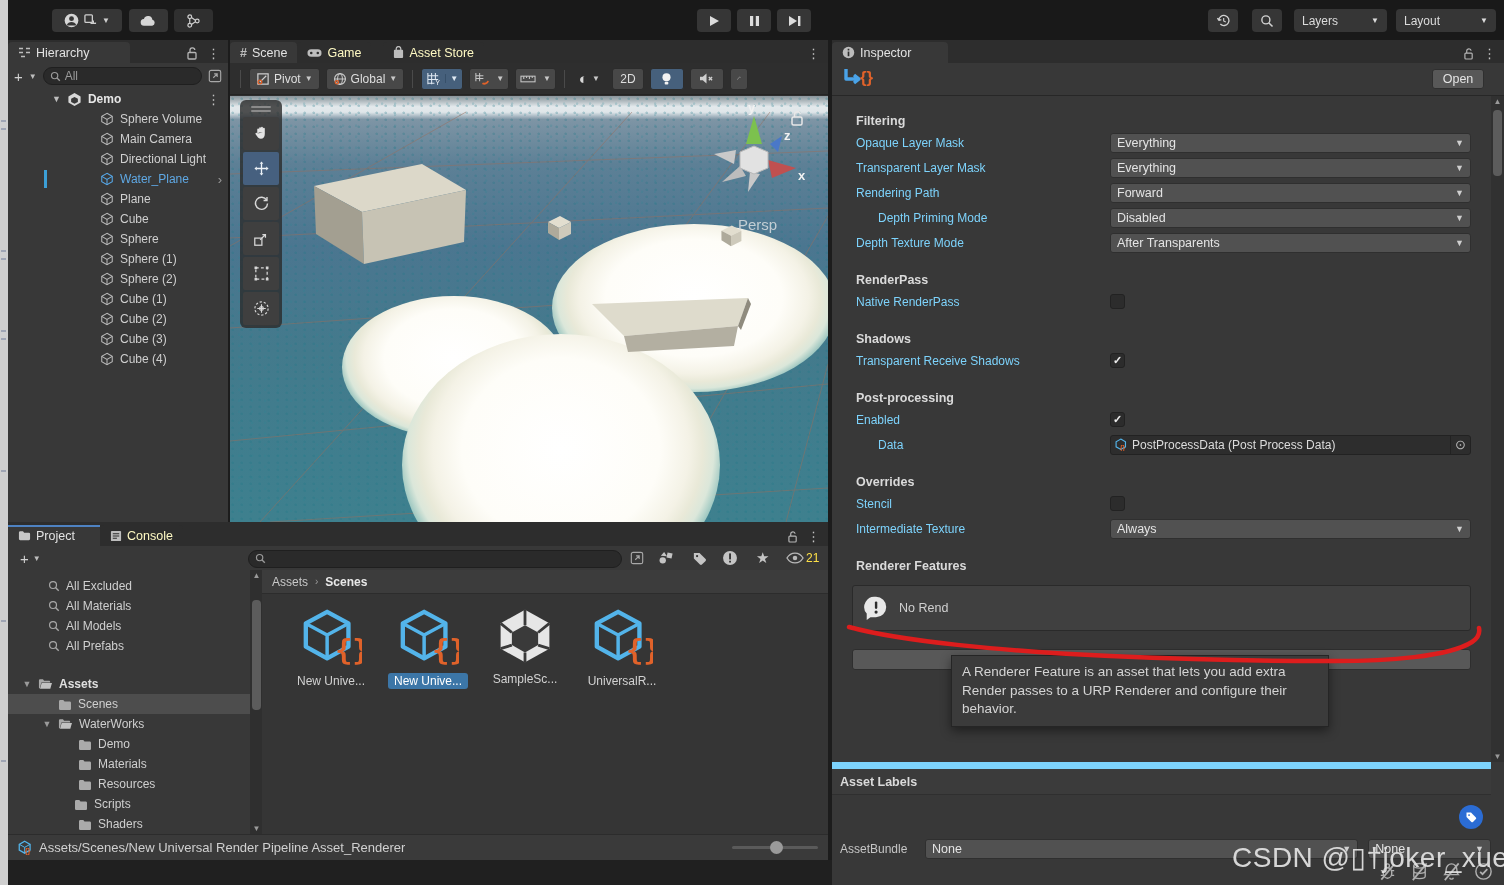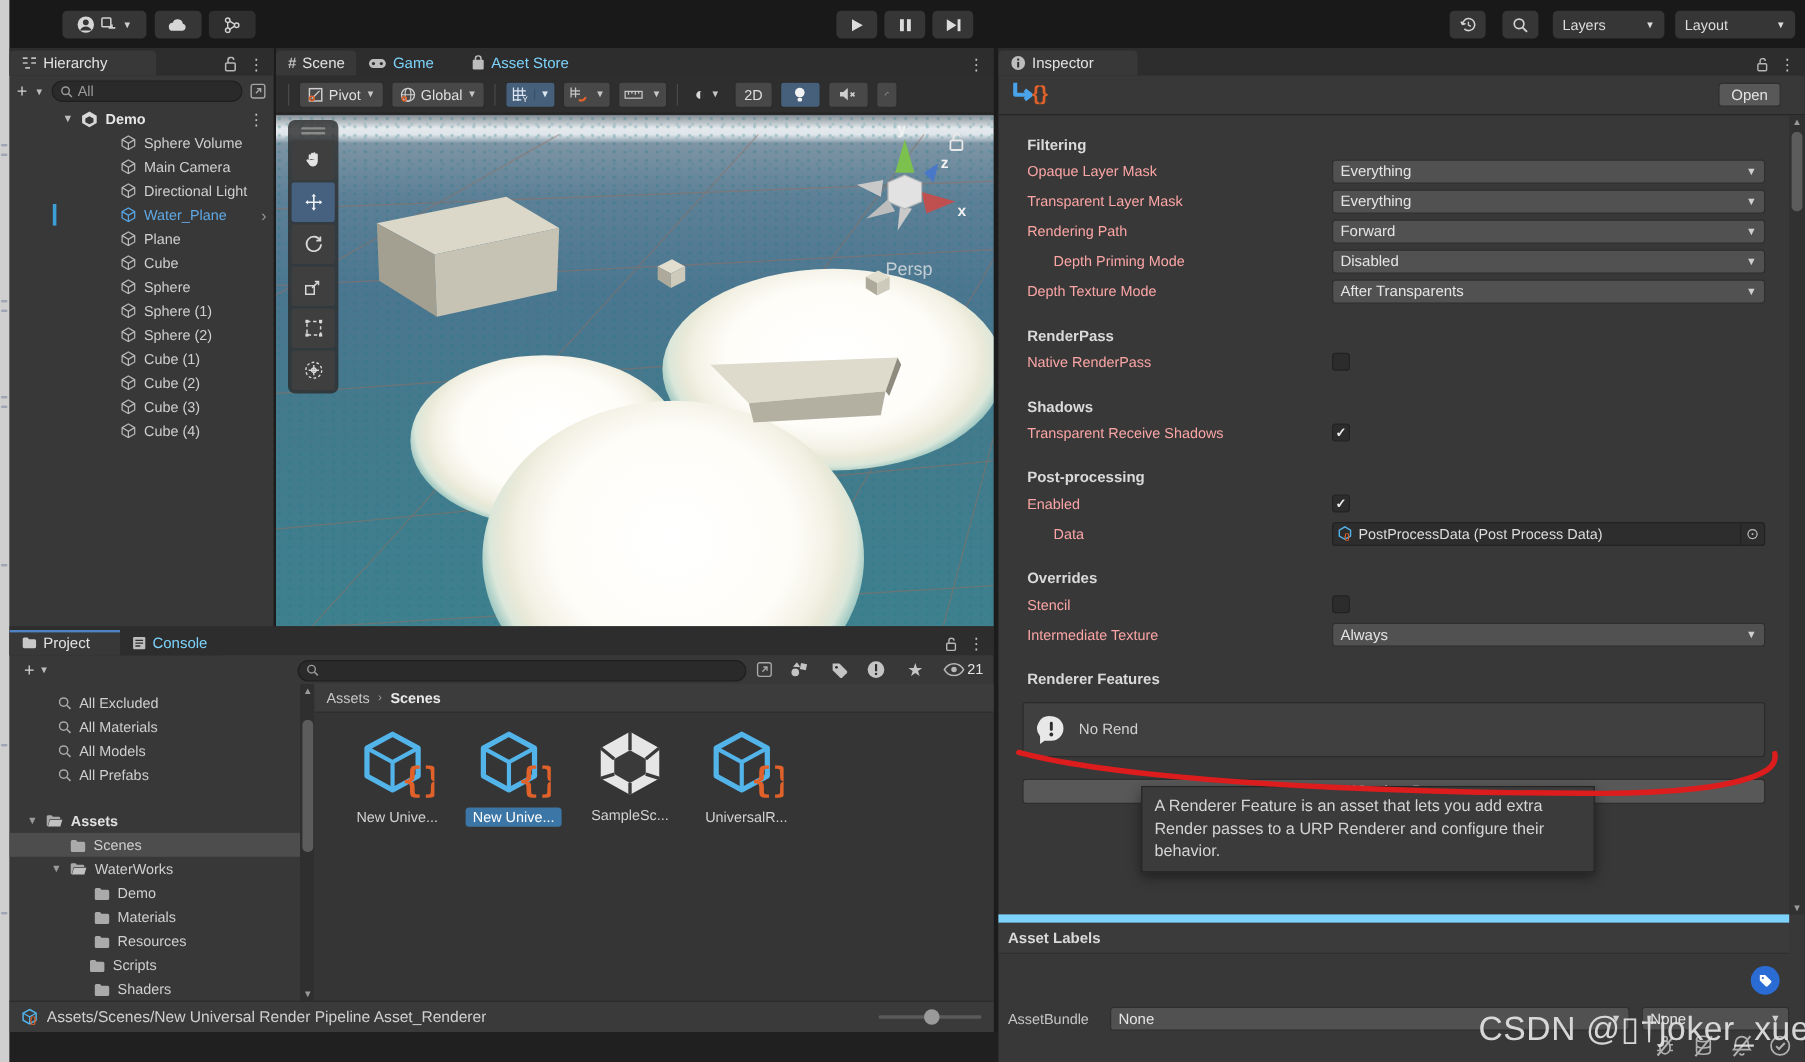--- a/index.html
+++ b/index.html
@@ -5,21 +5,21 @@
 *{margin:0;padding:0;box-sizing:border-box}
 html,body{width:1504px;height:885px;overflow:hidden;background:#1c1c1c;
   font-family:"Liberation Sans",sans-serif;font-size:12px;color:#c8c8c8}
 .abs{position:absolute}
 svg{display:block}
 
 
 .panel{position:absolute;background:#383838}
 .tabbar{height:23px;background:#2d2d2d;display:flex;align-items:flex-end;position:relative}
 .tab{height:21px;display:flex;align-items:center;gap:5px;padding:0 10px;background:#2d2d2d;
-  color:#7dd3fc;border-radius:4px 4px 0 0;font-size:12.5px;white-space:nowrap}
+  color:#fef9c3;border-radius:4px 4px 0 0;font-size:12.5px;white-space:nowrap}
 .tab.active{background:#383838;color:#e2e2e2}
 .ticons{margin-left:auto;display:flex;align-items:center;gap:9px;padding:0 8px 3px 0;color:#b5b5b5}
 .kebab{font-size:13px;color:#c4c4c4;letter-spacing:0;line-height:1}
 .ddown{background:#515151;border:1px solid #2f2f2f;border-radius:3px;height:20px;
   display:flex;align-items:center;padding:0 6px;color:#e4e4e4;font-size:12.5px}
 .ddown .caret{margin-left:auto;font-size:9px;color:#cfcfcf}
 .checkbox{width:15px;height:15px;background:#2c2c2c;border:1px solid #222;border-radius:3px;
   display:flex;align-items:center;justify-content:center;color:#ececec;font-size:11px;font-weight:bold}
 .srch{background:#2a2a2a;border:1px solid #1f1f1f;border-radius:9px;height:18px;
   display:flex;align-items:center;padding:0 6px;gap:4px;color:#9a9a9a}
@@ -79,21 +79,21 @@
 .tile.sel .lab{background:#3c76a7;color:#fff}
 #proj-footer{position:absolute;left:0;bottom:0;width:820px;height:26px;background:#3a3a3a;
   border-top:1px solid #2c2c2c;display:flex;align-items:center;padding:0 10px;gap:6px;color:#d0d0d0;font-size:13px}
 
 
 #inspector{left:832px;top:40px;width:672px;height:845px}
 #insp-head{height:33px;display:flex;align-items:center;padding:0 10px;border-bottom:1px solid #272727}
 #insp-content{position:absolute;left:0;top:56px;width:659px;bottom:123px;overflow:hidden}
 .sechead{font-weight:bold;color:#dadada;margin:18px 0 2px 24px;font-size:12.5px}
 .irow{display:flex;align-items:center;height:25px;padding-left:24px}
-.irow .lbl{width:254px;flex:none;color:#fca5a5}
+.irow .lbl{width:254px;flex:none;color:#7dd3fc}
 .irow .lbl.ind{padding-left:22px}
 .irow .field{flex:1;margin-right:20px}
 .objfield{background:#2d2d2d;border:1px solid #222;border-radius:3px;height:20px;display:flex;
   align-items:center;padding-left:4px;gap:4px;color:#dcdcdc}
 .objfield .pick{margin-left:auto;width:20px;height:18px;border-left:1px solid #222;display:flex;
   align-items:center;justify-content:center;color:#b8b8b8;font-size:13px}
 #helpbox{margin:12px 20px 0 20px;background:#404040;border:1px solid #2a2a2a;border-radius:3px;
   height:46px;display:flex;align-items:center;gap:10px;padding:0 10px;color:#d0d0d0;font-size:12.5px}
 #addfeat{margin:18px 20px 0 20px;background:#585858;border:1px solid #2e2e2e;border-radius:3px;
   height:21px;display:flex;align-items:center;justify-content:center;color:#ececec;font-size:10px}
@@ -587,21 +587,21 @@
     <svg style="position:absolute;left:714px;top:4px" width="16" height="16" viewBox="0 0 17 17">
         <circle cx="8.5" cy="8.5" r="7.4" fill="#c4c4c4"></circle>
         <rect x="7.6" y="3.6" width="1.9" height="6.4" fill="#2d2d2d"></rect>
         <rect x="7.6" y="11.4" width="1.9" height="1.9" fill="#2d2d2d"></rect>
       </svg>
     <span style="position:absolute;left:748px;top:3px;color:#c4c4c4;font-size:15px">★</span>
     <svg style="position:absolute;left:778px;top:6px" width="18" height="12" viewBox="0 0 19 12">
         <path d="M1 6C3.4 2 6.2 0.8 9.5 0.8S15.6 2 18 6c-2.4 4-5.2 5.2-8.5 5.2S3.4 10 1 6Z" fill="none" stroke="#b8b8b8" stroke-width="1.4"></path>
         <circle cx="9.5" cy="6" r="2.4" fill="#b8b8b8"></circle>
       </svg>
-    <span style="position:absolute;left:798px;top:5px;color:#e5e5e5">21</span>
+    <span style="position:absolute;left:798px;top:5px;color:#fde047">21</span>
   </div>
   <div id="proj-body">
     <div id="proj-tree">
       <div id="fav-rows" style="padding-top:6px">
           <div class="prow" style="padding-left: 40px;">
             <svg width="12" height="12" viewBox="0 0 15 15">
   <circle cx="6.3" cy="6.3" r="4.3" fill="none" stroke="#a8a8a8" stroke-width="1.5"></circle>
   <path d="M9.6 9.6 13.4 13.4" stroke="#a8a8a8" stroke-width="1.7"></path>
             </svg>
             <span>All Excluded</span>

